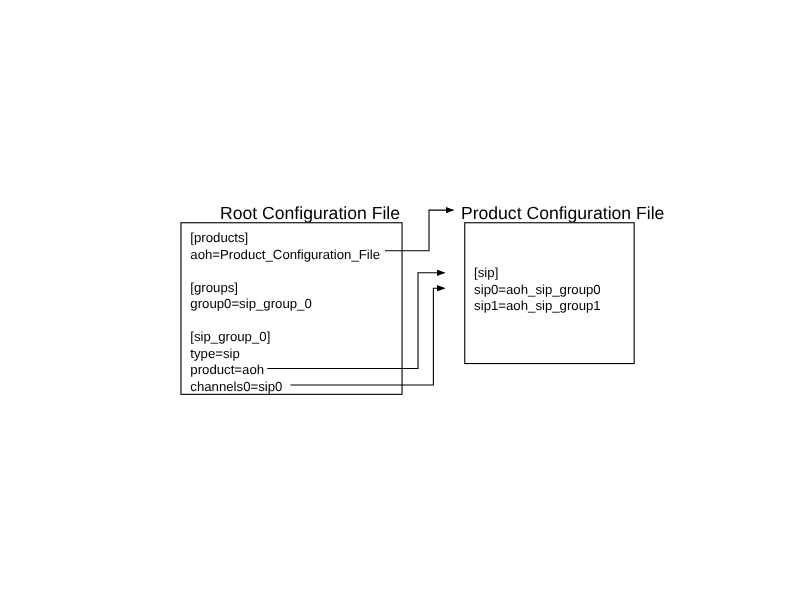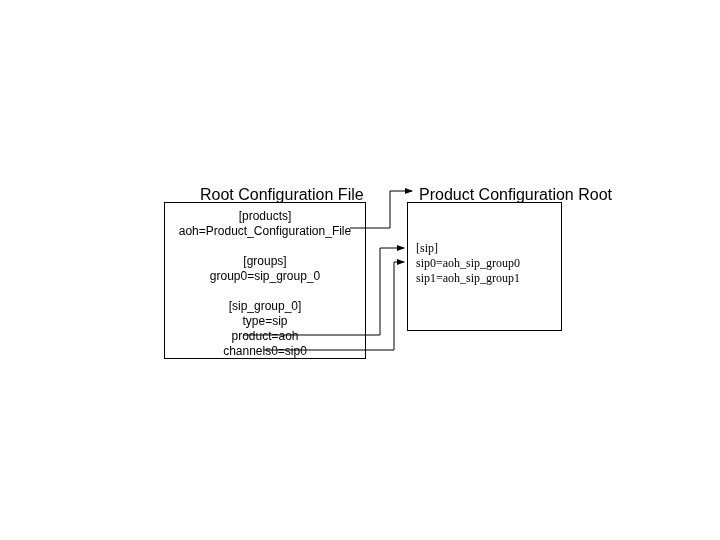--- a/index.html
+++ b/index.html
@@ -32,36 +32,36 @@
     left: 0; top: 0;
     width: 720px; height: 540px;
     pointer-events: none;
   }
 </style>
 </head>
 <body>
 
 <div class="title" style="left:200px; top:186px;">Root Configuration File</div>
 
-<div class="box" style="left:164px; top:202px; width:200px; height:155px;text-align:center;">
+<div class="box" style="left:164px; top:202px; width:200px; height:155px;">
   <div class="content"><span>[products]</span>
 <span>aoh=Product_Configuration_File</span>
 
 <span>[groups]</span>
 <span>group0=sip_group_0</span>
 
 <span>[sip_group_0]</span>
 <span>type=sip</span>
 <span>product=aoh</span>
 <span>channels0=sip0</span></div>
 </div>
 
-<div class="title" style="left:419px; top:186px;">Product Configuration Root</div>
+<div class="title" style="left:419px; top:186px;">Product Configuration File</div>
 
-<div class="box" style="left:407px; top:202px; width:153px; height:127px;font-family:Liberation Serif, serif;">
+<div class="box" style="left:422px; top:202px; width:153px; height:127px;">
   <div class="content" style="padding-top:38px;"><span>[sip]</span>
 <span>sip0=aoh_sip_group0</span>
 <span>sip1=aoh_sip_group1</span></div>
 </div>
 
 <svg class="arrows">
   <defs>
     <marker id="arrowhead" markerWidth="8" markerHeight="6" refX="7" refY="3" orient="auto">
       <polygon points="0 0, 8 3, 0 6" fill="#000"></polygon>
     </marker>

